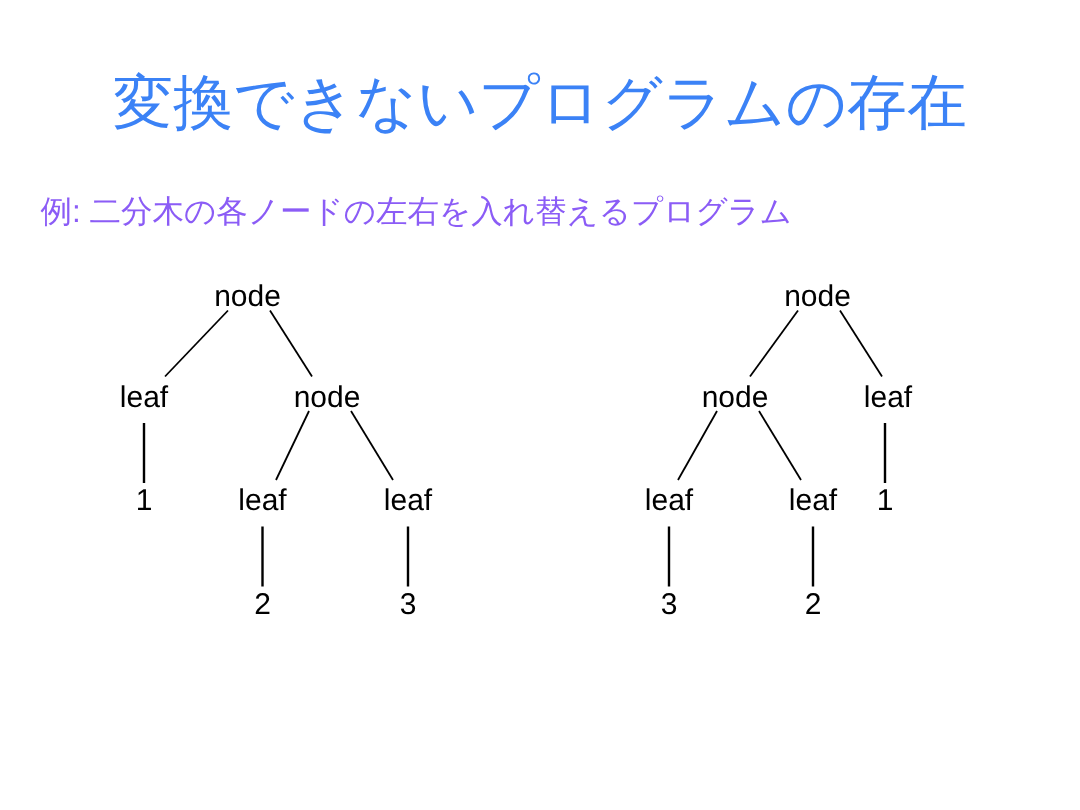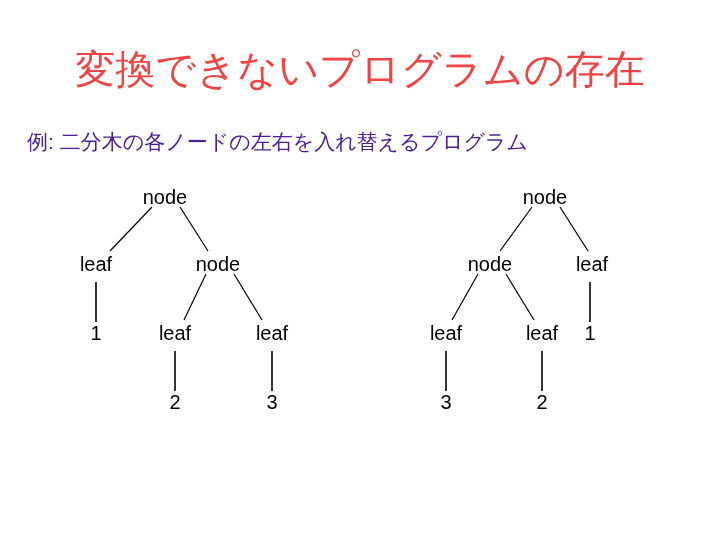--- a/index.html
+++ b/index.html
@@ -22,31 +22,31 @@
   }
   .slide-title {
     position: absolute;
     left: 0;
     top: 44px;
     width: 720px;
     text-align: center;
     font-size: 40px;
     line-height: 50px;
     font-weight: normal;
-    color: #ef4444;
+    color: #3b82f6;
     white-space: nowrap;
   }
   .slide-subtitle {
     position: absolute;
     left: 27px;
     top: 128px;
     font-size: 21px;
     line-height: 28px;
     font-weight: normal;
-    color: #4c1d95;
+    color: #8b5cf6;
     white-space: nowrap;
   }
   .diagram {
     position: absolute;
     left: 0;
     top: 175px;
     width: 720px;
     height: 250px;
   }
   .tree-label {

